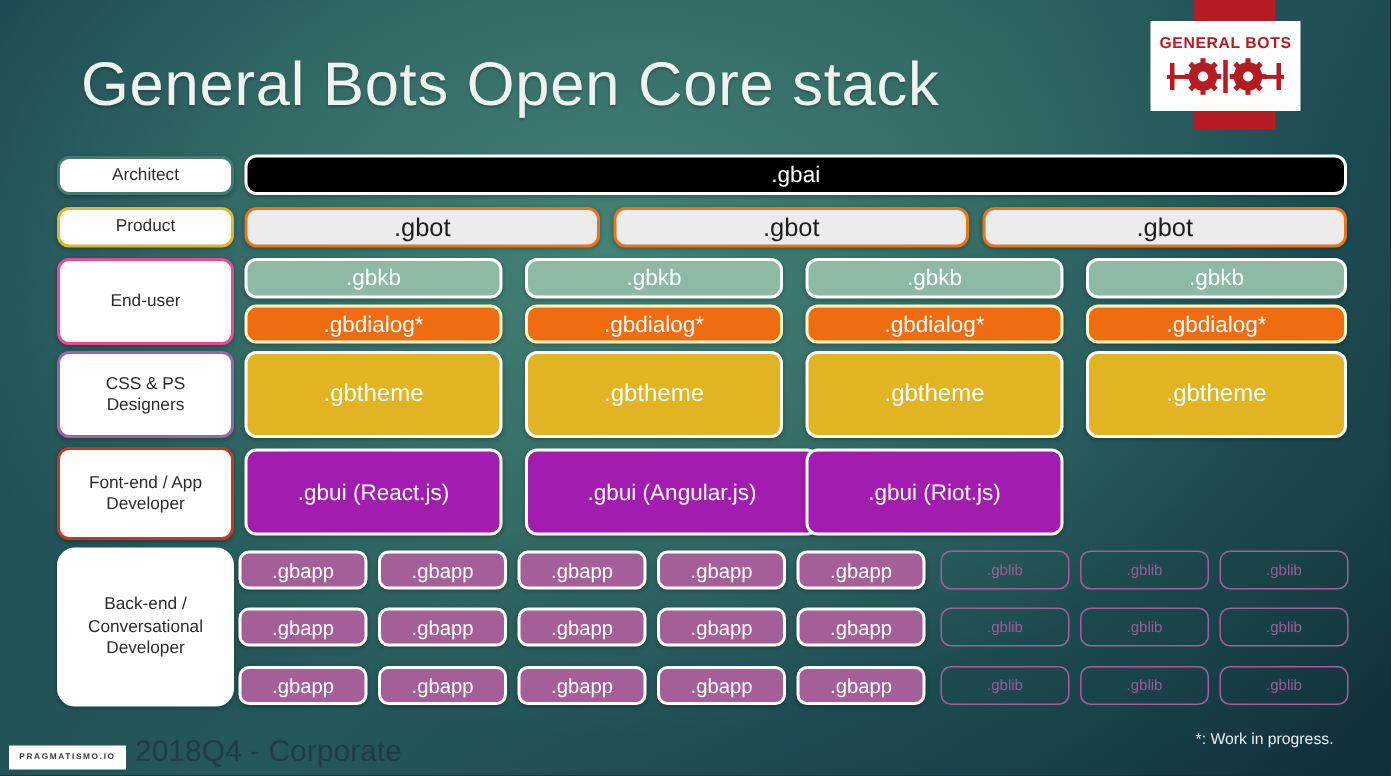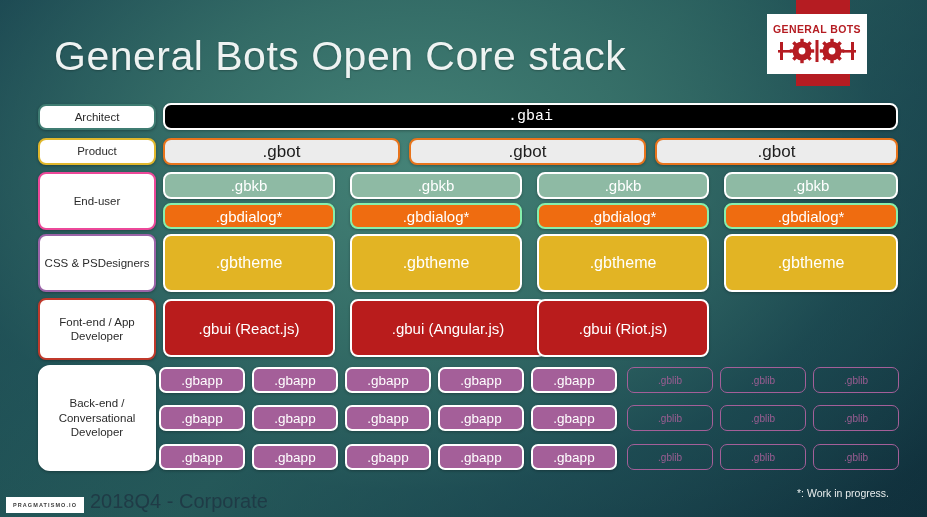--- a/index.html
+++ b/index.html
@@ -115,48 +115,47 @@
     font-size: 15px;
     box-shadow: 0 1px 3px rgba(0,0,0,0.28);
     z-index: 4;
   }
 
   .gbai {
     background: #000000;
     border: 2px solid #ffffff;
     color: #ffffff;
     font-size: 15px;
-    font-family: Liberation Mono, monospace;
   }
   .gbot {
     background: #ececec;
     border: 2px solid #e8741c;
     color: #1d1d1d;
     font-size: 17px;
   }
   .gbkb {
     background: #8ebaa4;
     border: 2px solid #ffffff;
     color: #ffffff;
     font-size: 15px;
   }
   .gbdialog {
     background: #ef6c10;
-    border: 2px solid #86efac;
+    border: 2px solid #fef9c3;
     color: #ffffff;
     font-size: 15px;
   }
   .gbtheme {
     background: #e2b424;
     border: 2px solid #ffffff;
     color: #ffffff;
     font-size: 16px;
   }
   .gbui {
-    background: #b91c1c;
+    background: #a21caf;
     border: 2px solid #ffffff;
     color: #ffffff;
     font-size: 15px;
   }
   .gbapp {
     background: #a45f99;
     border: 2px solid #ffffff;
     color: #ffffff;
     font-size: 13.5px;
     border-radius: 7px;
@@ -263,21 +262,21 @@
   </div>
 
   <div class="lbl" id="lbl-product" style="top:138px;height:27px;border:2px solid #e0b72c;">
     <span>Product</span>
   </div>
 
   <div class="lbl" id="lbl-enduser" style="top:172px;height:58px;border:2px solid #ec4899;">
     <span>End-user</span>
   </div>
 
-  <div class="lbl" id="lbl-css" style="top:234px;height:58px;border:2px solid #9b64a8;flex-direction:row;">
+  <div class="lbl" id="lbl-css" style="top:234px;height:58px;border:2px solid #9b64a8;flex-direction:column;">
     <span>CSS &amp; PS</span>
     <span>Designers</span>
   </div>
 
   <div class="lbl" id="lbl-frontend" style="top:298px;height:62px;border:2px solid #c0392b;flex-direction:column;">
     <span>Font-end / App</span>
     <span>Developer</span>
   </div>
 
   <div class="lbl" id="lbl-backend" style="top:365px;height:106px;border:2px solid #ffffff;flex-direction:column;border-radius:12px;">

